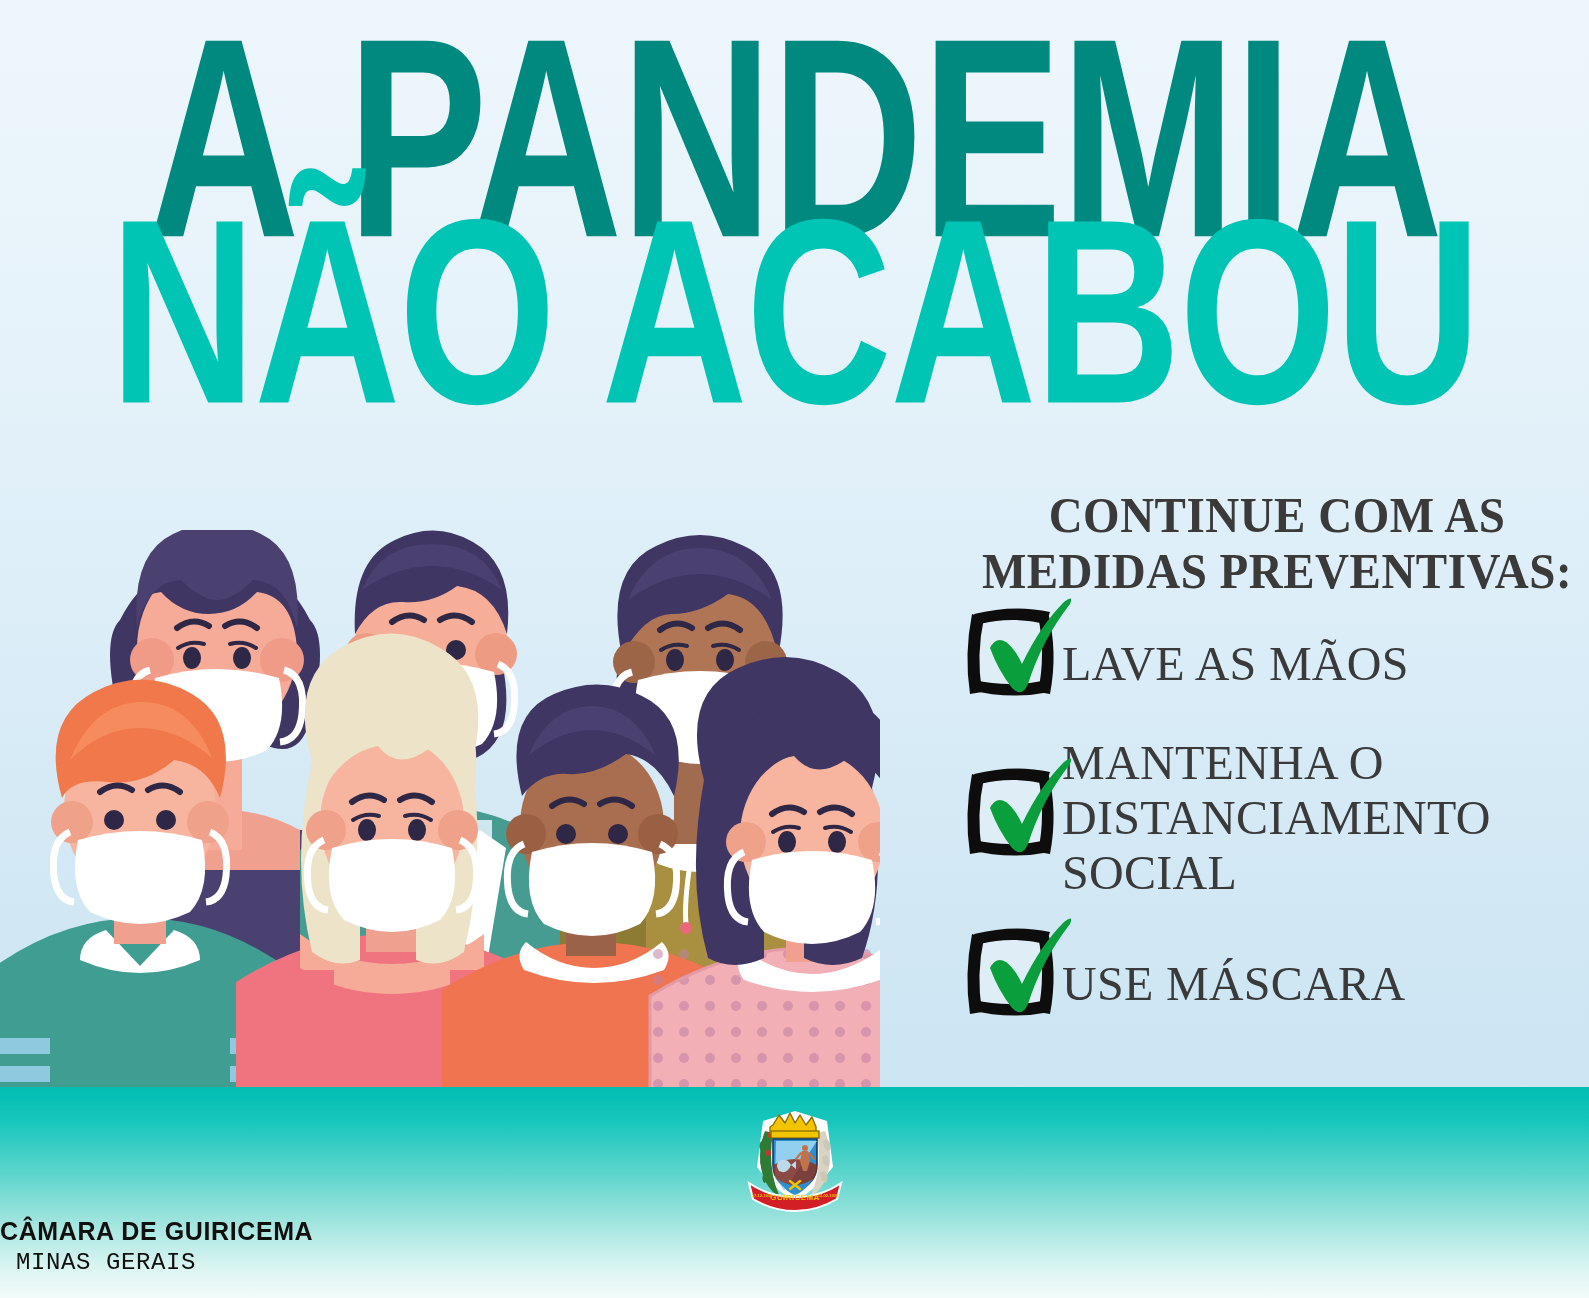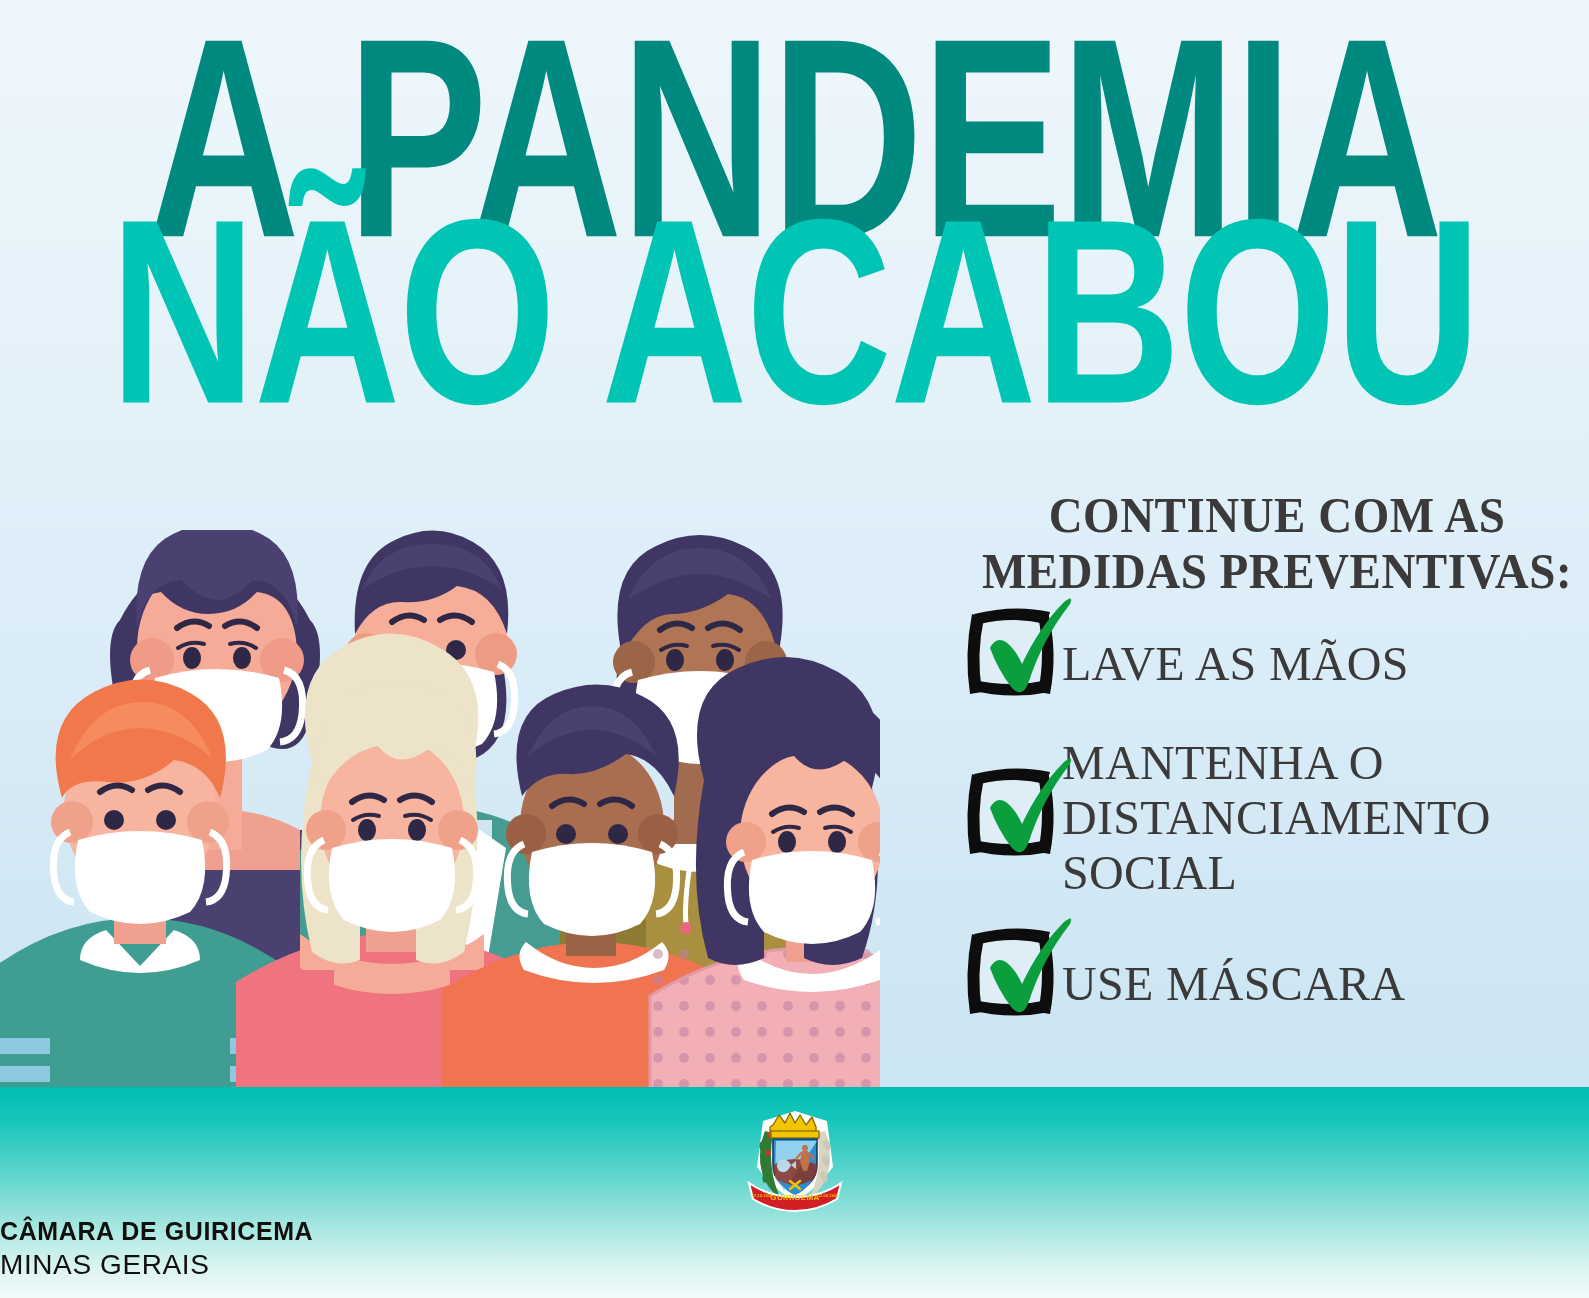--- a/index.html
+++ b/index.html
@@ -65,22 +65,22 @@
     position:absolute;left:0;bottom:0;width:1589px;height:211px;
     background:linear-gradient(180deg,#00bdb2 0%,#17c6bb 16%,#5fd6cd 42%,#a6e6e0 66%,#d9f4f1 85%,#f3fbfa 100%);
     text-align:left;
   }
   #crest{margin:18px auto 0;width:104px;height:108px;display:block;}
   .f-line1{
     font-family:"Liberation Sans", sans-serif;font-weight:700;
     font-size:25px;color:#10100f;letter-spacing:.6px;margin-top:4px;
   }
   .f-line2{
-    font-family:Liberation Sans, sans-serif;font-weight:400;
-    font-size:28px;color:#10100f;letter-spacing:.6px;margin-top:3px;
+    font-family:Liberation Mono, monospace;font-weight:400;
+    font-size:24px;color:#10100f;letter-spacing:.6px;margin-top:3px;margin-left:16px;
   }
 </style>
 </head>
 <body>
 
 <div id="poster">
 
   <div class="title-wrap">
     <span class="tl tl1">A PANDEMIA</span>
     <span class="tl tl2">NÃO ACABOU</span>

